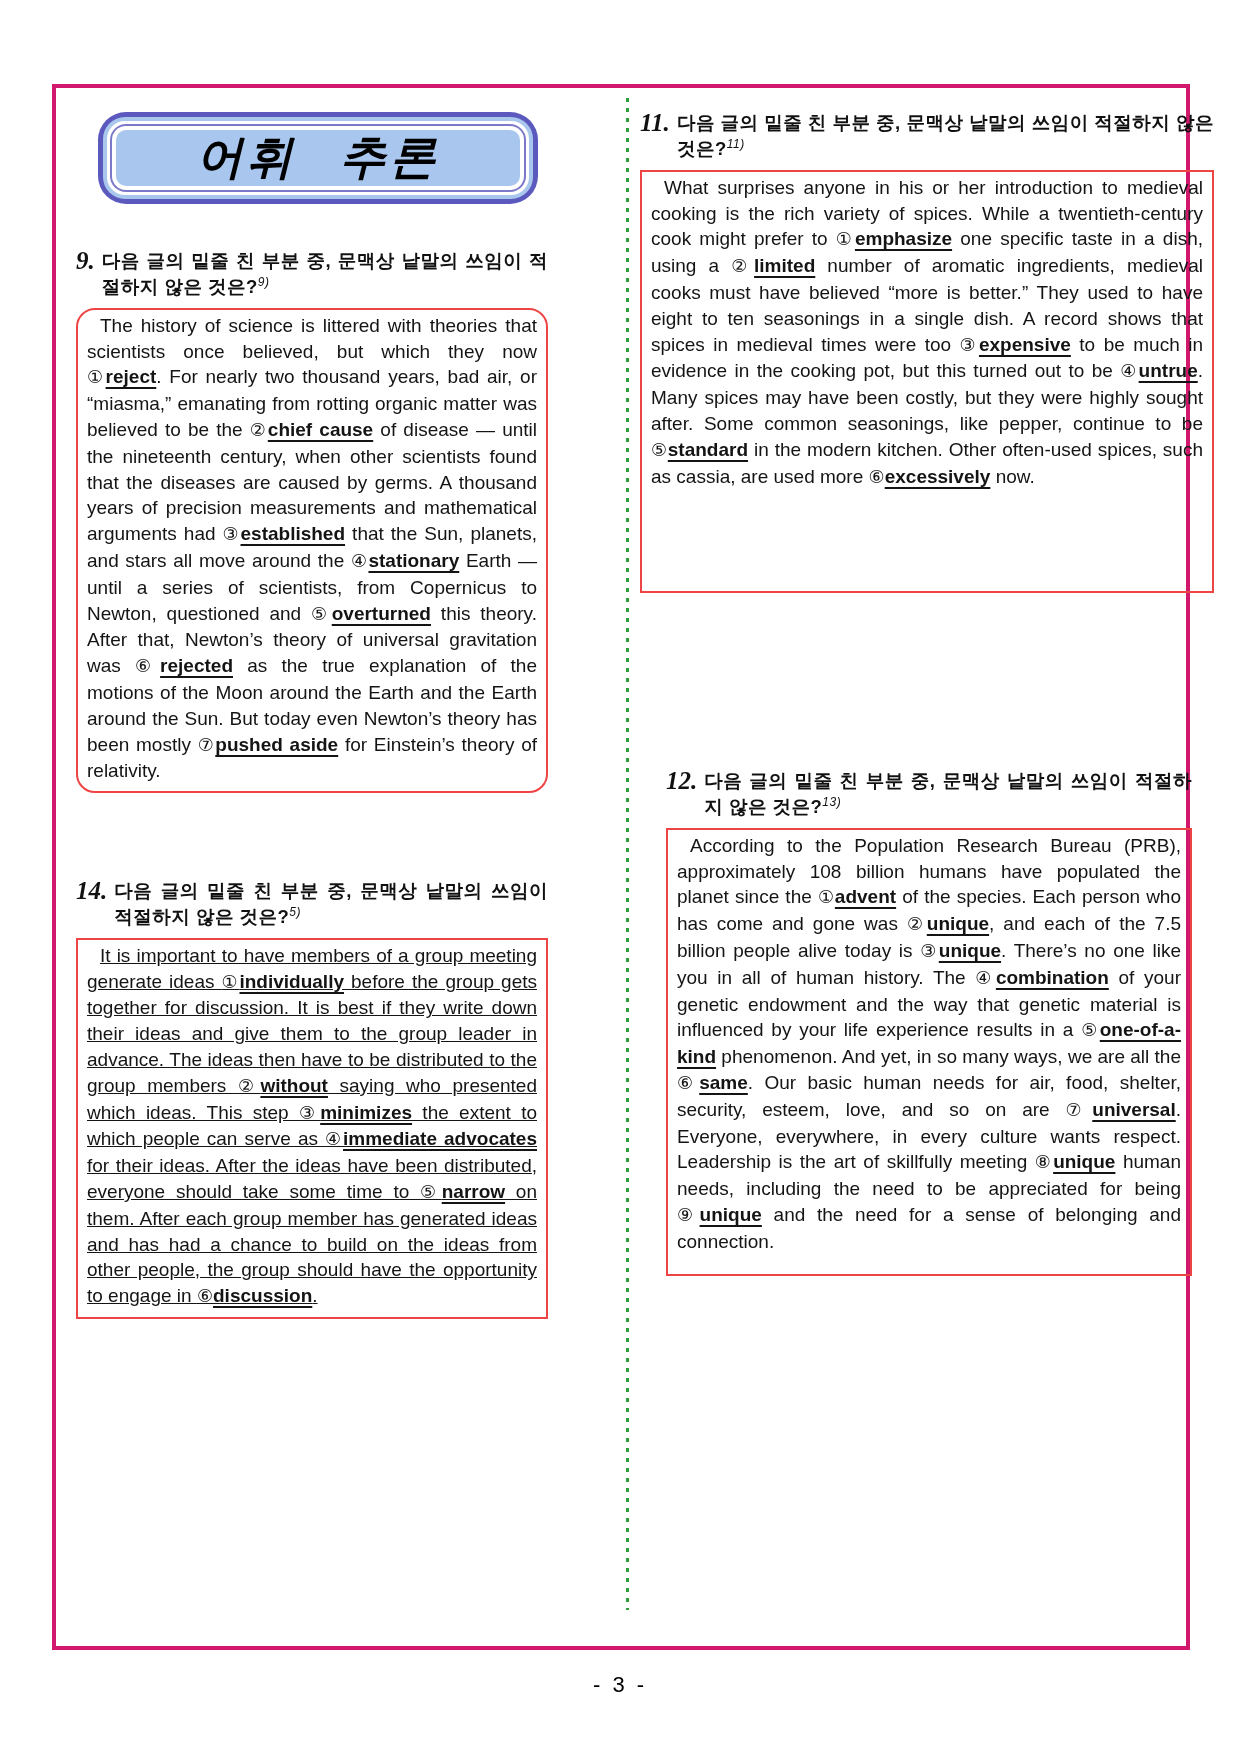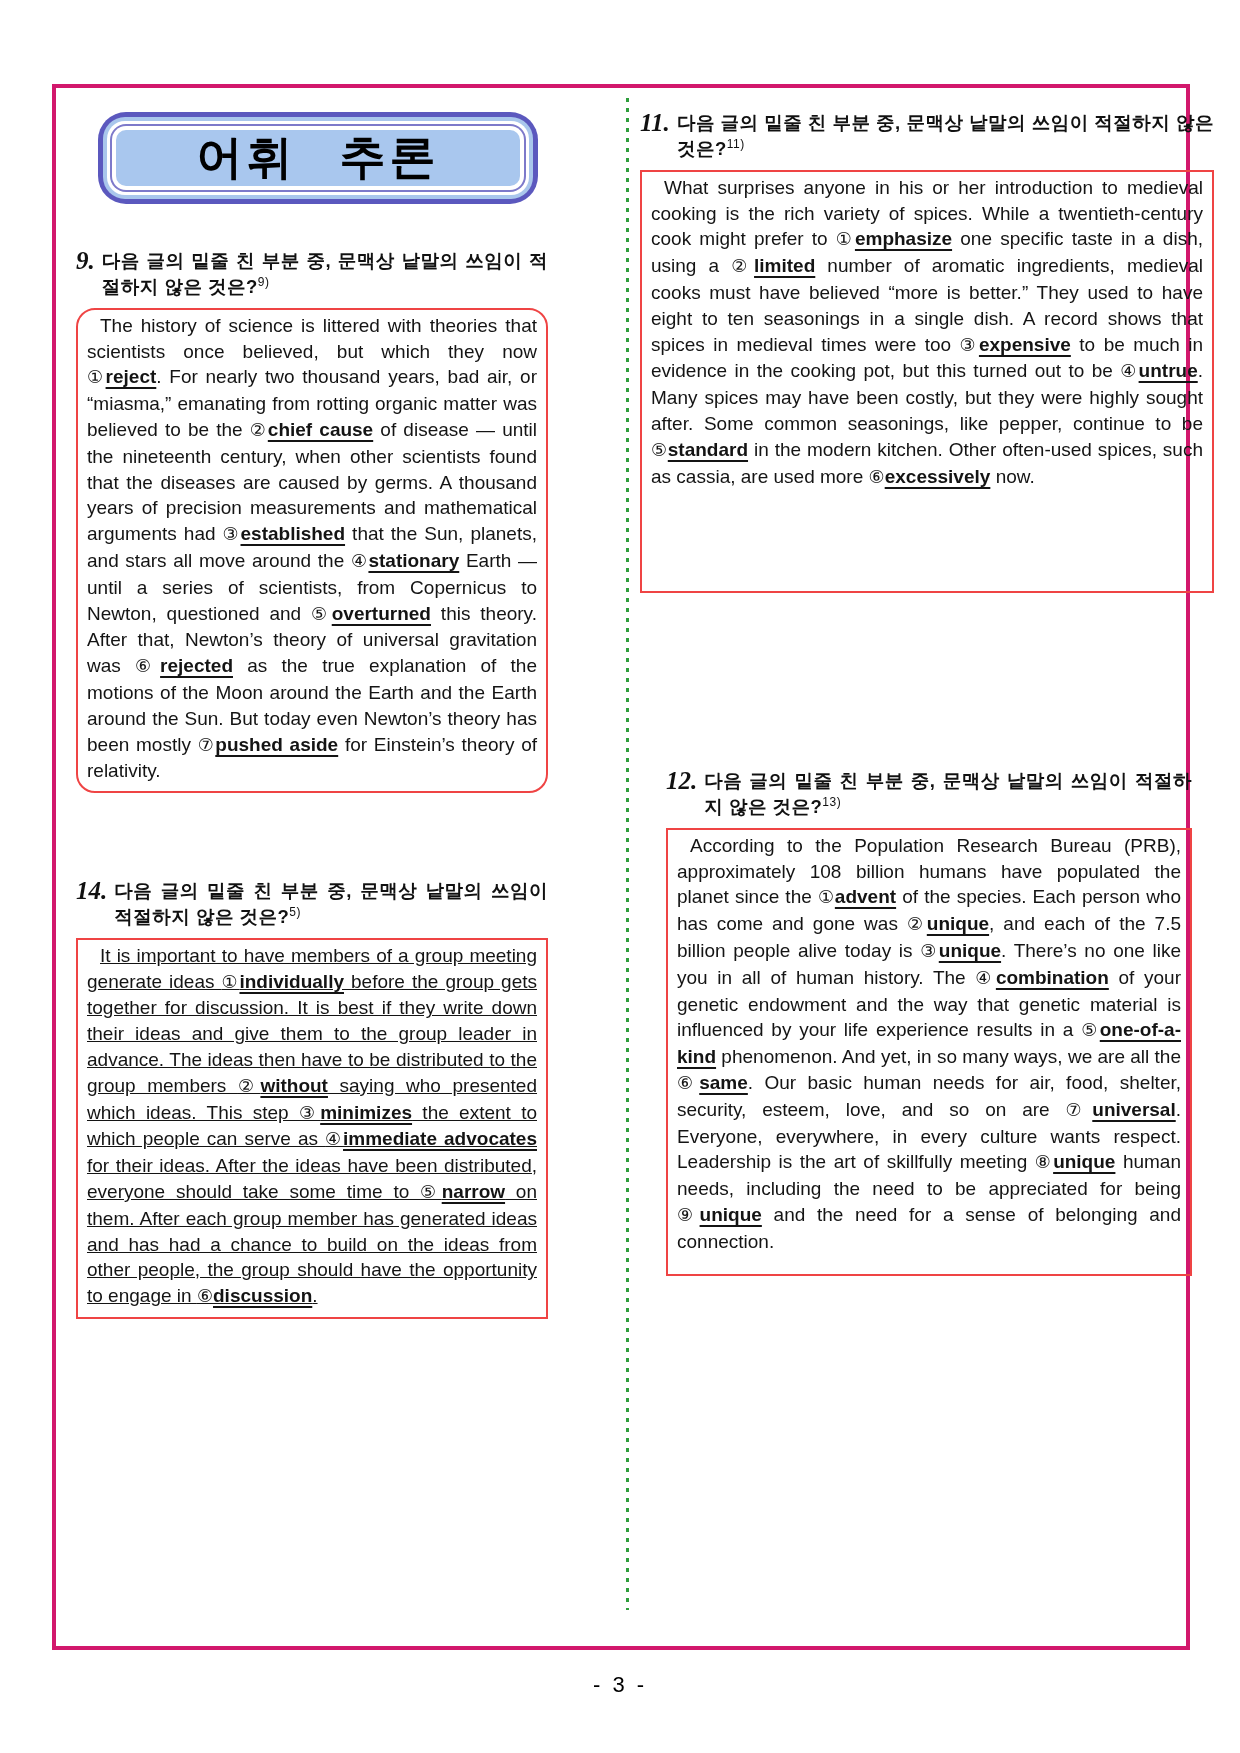--- a/index.html
+++ b/index.html
@@ -16,21 +16,21 @@
     position:absolute;left:626px;top:98px;width:3px;height:1512px;
     background:repeating-linear-gradient(to bottom,#2e9e3c 0 4px,transparent 4px 10px);
   }
   
   .tb-outer{
     position:absolute;left:98px;top:112px;width:440px;height:92px;box-sizing:border-box;
     background:#5b58be;border-radius:28px;padding:5px;
   }
   .tb-r2{background:#a9c6ec;border-radius:22px;padding:4px;height:100%;box-sizing:border-box;}
   .tb-r3{background:#ffffff;border-radius:18px;padding:3px;height:100%;box-sizing:border-box;}
-  .tb-r4{background:#7d79ca;border-radius:16px;padding:2px;height:100%;box-sizing:border-box;}
+  .tb-r4{background:#7d79ca;border-radius:16px;padding:2px;height:100%;box-sizing:border-box;font-style:italic;}
   .tb-r5{background:#ffffff;border-radius:14px;padding:4px;height:100%;box-sizing:border-box;}
   .tb-inner{
     background:#a9c7ee;border-radius:10px;height:100%;box-sizing:border-box;
     display:flex;align-items:center;justify-content:center;
     font-size:46px;font-weight:bold;color:#000;letter-spacing:4px;word-spacing:26px;
   }
   .question{position:absolute;}
   #q9 {left:76px;top:248px;width:472px;}
   #q10{left:76px;top:878px;width:472px;}
   #q11{left:640px;top:110px;width:574px;}
@@ -38,21 +38,21 @@
   .qheader{display:flex;align-items:flex-start;margin-bottom:8px;}
   .qnum{
     font-family:"Liberation Serif","DejaVu Serif",serif;
     font-style:italic;font-weight:bold;font-size:25px;line-height:1.0;
     margin-right:7px;white-space:nowrap;
   }
   .qprompt{
     font-size:18.5px;font-weight:700;line-height:1.4;text-align:justify;
     letter-spacing:0.5px;flex:1;
   }
-  .footnote{font-size:12px;font-weight:400;vertical-align:super;line-height:0;}
+  .footnote{font-size:12px;font-weight:400;vertical-align:super;line-height:0;font-style:italic;}
   .pbox{
     border:2px solid #ef4444;box-sizing:border-box;
     padding:3px 9px 7px 9px;
     font-size:19px;line-height:25.8px;text-align:justify;text-indent:13px;
     color:#141414;
   }
   #q9  .pbox{min-height:463px;border-radius:19px;}
   #q10 .pbox{min-height:377px;text-decoration:underline;}
   #q11 .pbox{min-height:423px;}
   #q12 .pbox{min-height:448px;}

